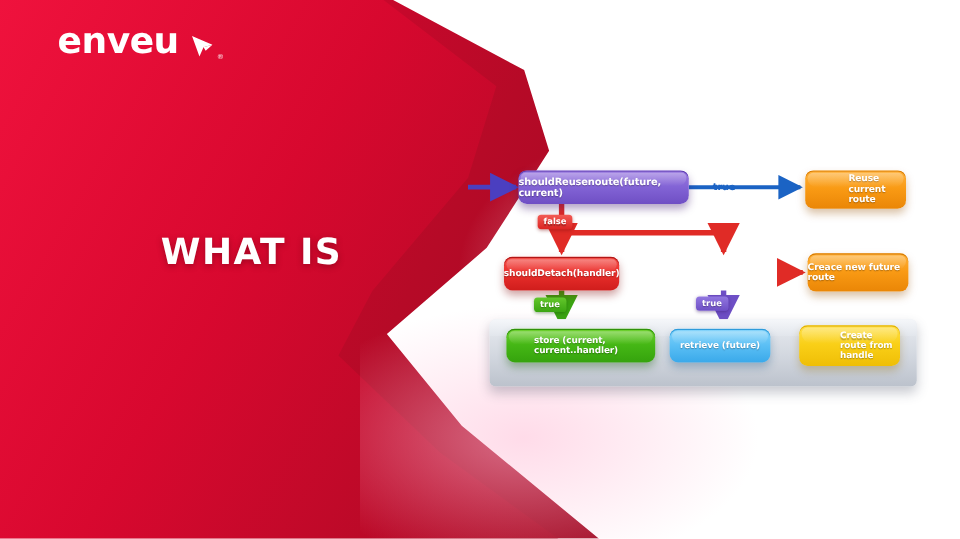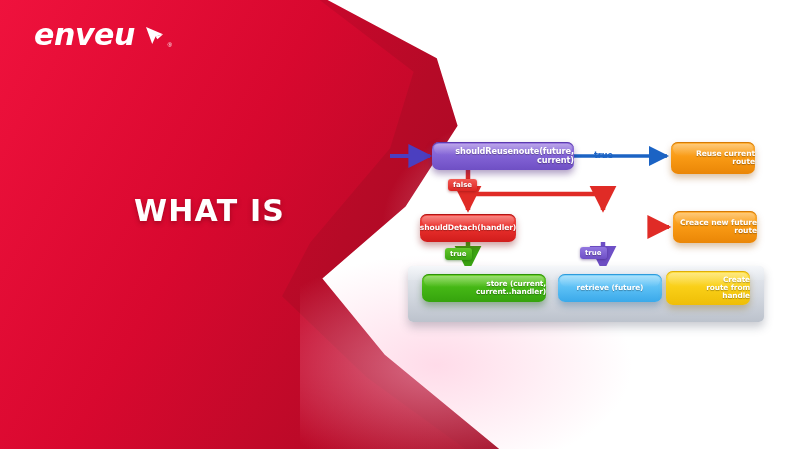--- a/index.html
+++ b/index.html
@@ -37,24 +37,23 @@
   }
   .white-glow {
     position:absolute; left:380px; top:95px;
     width:430px; height:260px;
     background:radial-gradient(ellipse at 50% 50%, rgba(255,255,255,.75), rgba(255,255,255,0) 70%);
     pointer-events:none;
   }
 
   
   .logo {
-    position:absolute; left:34px; top:20px;
-    display:flex; align-items:center; gap:8px;
+    position:absolute; left:48px; top:20px;
+    display:flex; align-items:flex-end; gap:8px;
     z-index:8;
-    font-style:italic;
   }
   .logo-word {
     color:#ffffff; font-size:30px; font-weight:700;
     letter-spacing:-.4px; line-height:1;
     font-family:"DejaVu Sans", sans-serif;
   }
   .logo-mark {
     position:relative; width:22px; height:22px; margin-top:2px;
   }
   .logo-mark svg { display:block; }
@@ -96,21 +95,21 @@
   .chart {
     position:absolute; left:390px; top:128px;
     width:400px; height:205px;
     z-index:6;
   }
   .chart svg { position:absolute; left:0; top:0; }
 
   .node {
     position:absolute;
     display:flex; align-items:center; justify-content:center;
-    text-align:right;
+    text-align:left;
     color:#ffffff;
     font-weight:700;
     font-family:"DejaVu Sans", sans-serif;
     border-radius:7px;
     letter-spacing:-.1px;
     text-shadow:0 1px 1px rgba(0,0,0,.3);
     line-height:1.12;
     z-index:4;
   }
   .node::after{
@@ -126,24 +125,24 @@
   .n-blue     { background:linear-gradient(180deg,#3f93e8 0%,#2073d6 48%,#1459b8 100%); box-shadow:0 4px 7px rgba(10,45,110,.38),0 1px 0 #11509f inset; }
   .n-orange   { background:linear-gradient(180deg,#ffb23c 0%,#f99a14 48%,#ea8606 100%); box-shadow:0 4px 7px rgba(150,80,0,.35),0 1px 0 #d57a04 inset; }
   .n-green    { background:linear-gradient(180deg,#6fd12f 0%,#45b715 48%,#35a30d 100%); box-shadow:0 4px 7px rgba(20,90,5,.35),0 1px 0 #2e9109 inset;padding-left:23px; }
   .n-lblue    { background:linear-gradient(180deg,#87d5fb 0%,#5cc0f5 48%,#3aa9ea 100%); box-shadow:0 4px 7px rgba(15,80,130,.3),0 1px 0 #2e9bdb inset; }
   .n-yellow   { background:linear-gradient(180deg,#ffe04a 0%,#f9cf17 48%,#efbe06 100%); box-shadow:0 4px 7px rgba(150,110,0,.32),0 1px 0 #dfae04 inset; }
 
   
   #node-should-reuse  { left:42px;  top:14px;  width:142px; height:28px; font-size:8.2px; }
   #node-should-detach { left:30px;  top:86px;  width:96px;  height:28px; font-size:7.6px; }
   #node-should-attach { left:166px; top:86px;  width:94px;  height:28px; font-size:7.6px; }
-  #node-reuse-current { left:281px; top:14px;  width:84px;  height:32px; font-size:7.6px; }
+  #node-reuse-current { left:281px; top:14px;  width:84px;  height:32px; font-size:7.6px;padding-left:36px; }
   #node-create-future { left:283px; top:83px;  width:84px;  height:32px; font-size:7.6px; }
   #node-store         { left:32px;  top:146px; width:124px; height:28px; font-size:7.4px; }
-  #node-retrieve      { left:168px; top:146px; width:104px; height:28px; font-size:7.4px; }
+  #node-retrieve      { left:168px; top:146px; width:84px; height:28px; font-size:7.4px; }
   #node-create-handle { left:276px; top:143px; width:84px;  height:34px; font-size:7.4px;padding-left:34px; }
 
   
   .elabel {
     position:absolute;
     color:#ffffff; font-weight:700;
     font-family:"DejaVu Sans", sans-serif;
     font-size:7px; line-height:1;
     padding:2.5px 5px;
     border-radius:3px;

